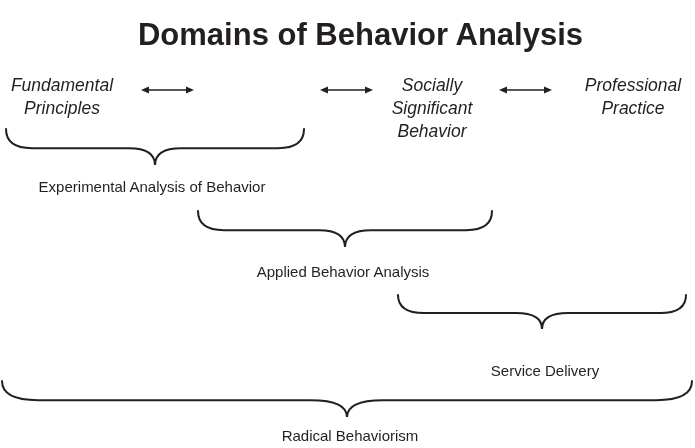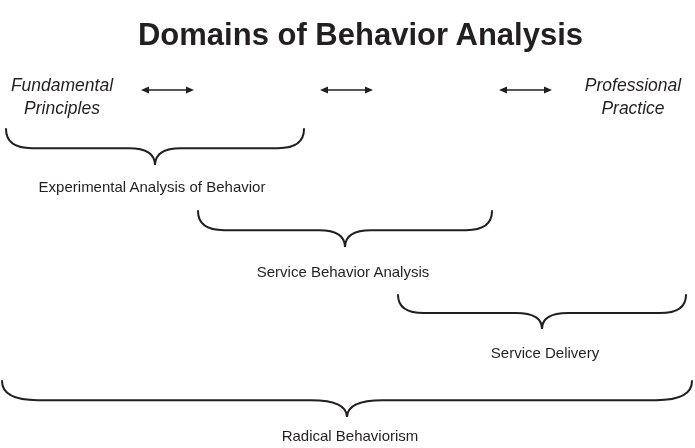--- a/index.html
+++ b/index.html
@@ -50,43 +50,46 @@
     <polygon points="54,6 46,2.4 46,9.6"></polygon>
   </svg>
 
 
   <svg class="arrow" style="left:319px" viewBox="0 0 55 12">
     <line x1="7" y1="6" x2="48" y2="6"></line>
     <polygon points="1,6 9,2.4 9,9.6"></polygon>
     <polygon points="54,6 46,2.4 46,9.6"></polygon>
   </svg>
 
+  <div class="domain" style="left:362px;width:140px">Socially
+Significant
+Behavior</div>
 
   <svg class="arrow" style="left:498px" viewBox="0 0 55 12">
     <line x1="7" y1="6" x2="48" y2="6"></line>
     <polygon points="1,6 9,2.4 9,9.6"></polygon>
     <polygon points="54,6 46,2.4 46,9.6"></polygon>
   </svg>
 
   <div class="domain" style="left:563px;width:140px">Professional
 Practice</div>
 
   <svg class="brace" style="left:5px;top:128px" width="300" height="40" viewBox="0 0 300 40">
     <path d="M1,1 Q1,20.14 27,20.14 L124,20.14 Q150,20.14 150,37 Q150,20.14 176,20.14 L273,20.14 Q299,20.14 299,1"></path>
   </svg>
   <div class="blabel" style="left:0;top:176px;width:304px">Experimental Analysis of Behavior</div>
 
   <svg class="brace" style="left:197px;top:210px" width="296" height="40" viewBox="0 0 296 40">
     <path d="M1,1 Q1,20.14 27,20.14 L122,20.14 Q148,20.14 148,37 Q148,20.14 174,20.14 L269,20.14 Q295,20.14 295,1"></path>
   </svg>
-  <div class="blabel" style="left:195px;top:261px;width:296px">Service Behavior Analysis</div>
+  <div class="blabel" style="left:195px;top:261px;width:296px">Applied Behavior Analysis</div>
 
   <svg class="brace" style="left:397px;top:294px" width="290" height="38" viewBox="0 0 290 38">
     <path d="M1,1 Q1,19.080000000000002 27,19.080000000000002 L119,19.080000000000002 Q145,19.080000000000002 145,35 Q145,19.080000000000002 171,19.080000000000002 L263,19.080000000000002 Q289,19.080000000000002 289,1"></path>
   </svg>
-  <div class="blabel" style="left:397px;top:342px;width:296px">Service Delivery</div>
+  <div class="blabel" style="left:397px;top:360px;width:296px">Service Delivery</div>
 
   <svg class="brace" style="left:1px;top:380px" width="692" height="40" viewBox="0 0 692 40">
     <path d="M1,1 Q1,20.14 37,20.14 L310,20.14 Q346,20.14 346,37 Q346,20.14 382,20.14 L655,20.14 Q691,20.14 691,1"></path>
   </svg>
   <div class="blabel" style="left:0;top:425px;width:700px">Radical Behaviorism</div>
 
 </div>
 
 </body></html>

